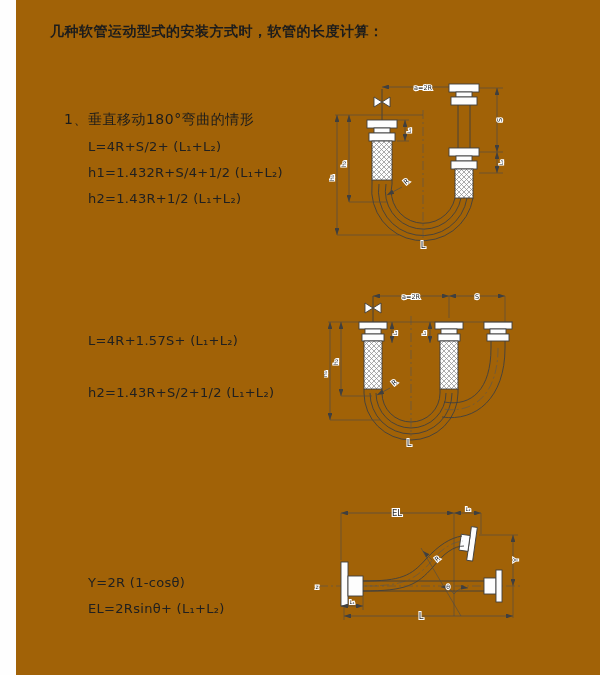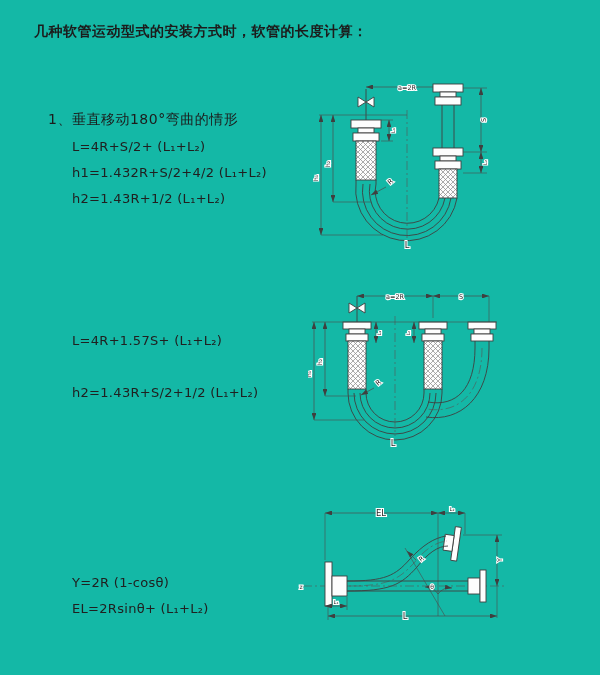--- a/index.html
+++ b/index.html
@@ -1,21 +1,21 @@
 <!DOCTYPE html>
 <html><head>
 <meta charset="utf-8">
 <style>
   html,body{margin:0;padding:0;}
   body{
     width:600px;height:675px;position:relative;overflow:hidden;
     background:#fefefe;color:#1c1c1c;
     font-family:"DejaVu Sans","Liberation Sans",sans-serif;
   }
-  .page{position:absolute;inset:0;background:#14b8a6;}
+  .page{position:absolute;inset:0;background:#a16207;margin-left:16px;}
   .doc-title{
     position:absolute;left:34px;top:23px;
     font-size:14px;font-weight:700;letter-spacing:.5px;white-space:nowrap;
   }
   .sec-heading{
     position:absolute;left:48px;
     font-size:14px;font-weight:400;letter-spacing:.5px;white-space:nowrap;
   }
   .formula{
     position:absolute;left:72px;
@@ -34,21 +34,21 @@
 </style>
 </head>
 <body>
 
 <div class="page">
 
   <div class="doc-title">几种软管运动型式的安装方式时，软管的长度计算：</div>
 
   <div class="sec-heading" style="top:111px">1、垂直移动180°弯曲的情形</div>
   <div class="formula" style="top:139px">L=4R+S/2+ (L₁+L₂)</div>
-  <div class="formula" style="top:165px">h1=1.432R+S/2+4/2 (L₁+L₂)</div>
+  <div class="formula" style="top:165px">h1=1.432R+S/4+1/2 (L₁+L₂)</div>
   <div class="formula" style="top:191px">h2=1.43R+1/2 (L₁+L₂)</div>
 
   <div class="formula" style="top:333px">L=4R+1.57S+ (L₁+L₂)</div>
   <div class="formula" style="top:385px">h2=1.43R+S/2+1/2 (L₁+L₂)</div>
 
   <div class="formula" style="top:575px">Y=2R (1-cosθ)</div>
   <div class="formula" style="top:601px">EL=2Rsinθ+ (L₁+L₂)</div>
 
   <svg class="diagram" style="left:313px;top:72px" width="287" height="196" viewBox="0 0 287 196">
     <defs>

